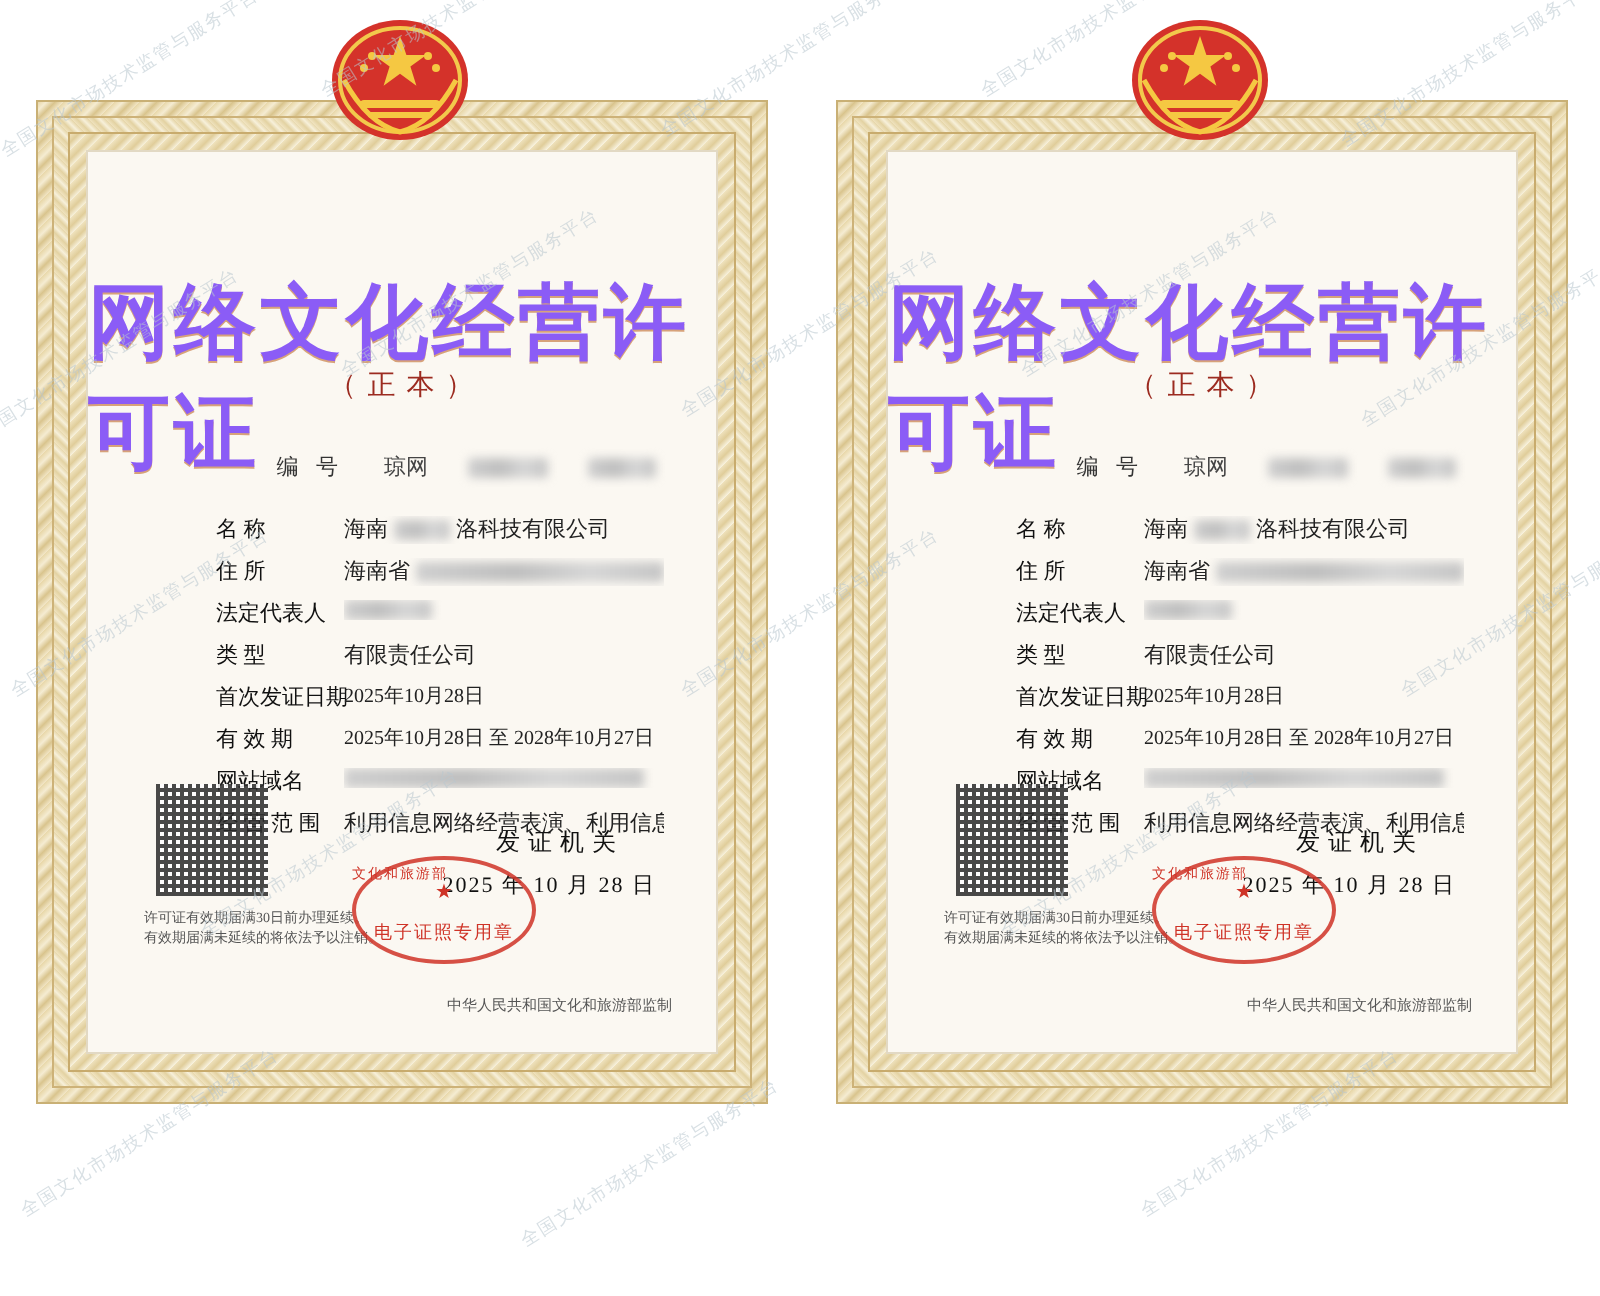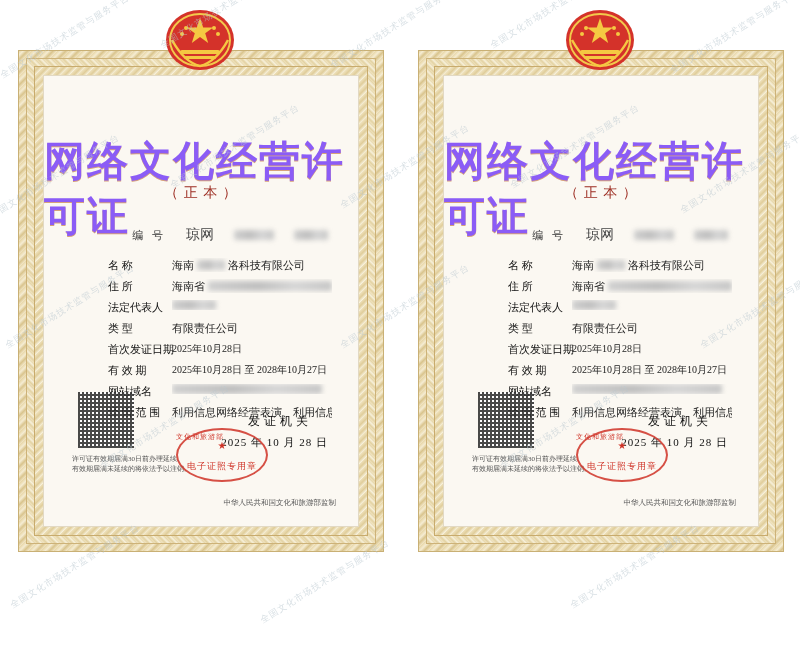--- a/index.html
+++ b/index.html
@@ -31,21 +31,21 @@
   .emblem{position:absolute;left:50%;top:6px;transform:translateX(-50%);width:84px;height:70px;z-index:20;}
 
   .title{position:absolute;left:0;right:0;top:58px;text-align:left;
      font-size:41px;letter-spacing:2px;color:#8b5cf6;font-weight:bold;
      font-family:"DejaVu Serif",serif;text-shadow:0 1px 0 #d7a27a;}
   .subtitle{position:absolute;left:0;right:0;top:108px;text-align:center;
      font-size:14px;color:#9c2b20;letter-spacing:1px;}
 
   .serial{position:absolute;right:30px;top:150px;font-size:11px;color:#333;display:flex;align-items:center;gap:20px;}
   .serial .lbl{letter-spacing:3px;}
-  .serial .pre{font-size:14px;color:#444;}
+  .serial .pre{font-size:11px;color:#444;}
   .blur{background:linear-gradient(90deg,#cfcfcf,#bfbfbf 40%,#d6d6d6 70%,#c6c6c6);
         filter:blur(2.4px);border-radius:2px;display:inline-block;height:10px;}
 
   .fields{position:absolute;left:32px;right:26px;top:182px;font-size:11px;color:#222;margin-left:32px;}
   .row{display:flex;align-items:flex-start;margin-bottom:7px;line-height:14px;min-height:14px;}
   .flabel{width:64px;flex:0 0 64px;letter-spacing:0px;color:#111;white-space:nowrap;}
   .fvalue{flex:1;display:flex;align-items:center;gap:3px;flex-wrap:nowrap;overflow:hidden;}
   .fvalue .txt{white-space:nowrap;}
   .small{font-size:10px;}
 

